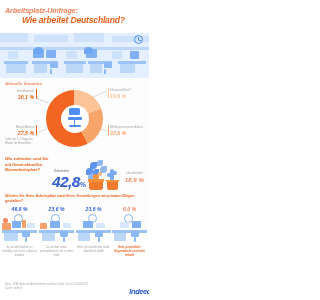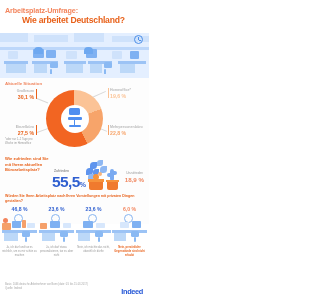--- a/index.html
+++ b/index.html
@@ -2,21 +2,21 @@
 <html><head>
 <meta charset="utf-8">
 <style>
   html,body{margin:0;padding:0;}
   body{
     width:149px;height:300px;overflow:hidden;
     background:#ffffff;
     font-family:"Liberation Sans",sans-serif;
     -webkit-font-smoothing:antialiased;
   }
-  .page{position:relative;width:149px;height:224px;background:#fdfdfd;}
+  .page{position:relative;width:149px;height:224px;background:#fdfdfd;font-style:italic;}
 
   
   .header{position:absolute;left:0;top:0;width:149px;height:33px;background:#ffffff;}
   .h-kicker{position:absolute;left:5px;top:6px;font-size:7.2px;font-weight:700;
     color:#f3845c;letter-spacing:-0.1px;white-space:nowrap;}
   .h-title{position:absolute;left:22px;top:15px;font-size:8.6px;font-weight:700;
     color:#e8611a;letter-spacing:-0.2px;white-space:nowrap;}
 
   
   .band{position:absolute;left:0;top:33px;width:149px;height:45px;
@@ -92,21 +92,21 @@
   .schair{position:absolute;background:#8ab9f3;border-radius:1.5px;}
   .sorange{position:absolute;background:#f5a06a;border-radius:0.8px;}
   .sorange2{position:absolute;background:#f3845c;border-radius:0.8px;}
   .sring{position:absolute;width:9px;height:9px;border-radius:50%;border:1px solid #86b4f1;
     box-sizing:border-box;background:transparent;}
   .ccap{position:absolute;top:40px;width:35px;text-align:center;font-size:2.7px;
     line-height:1.45;color:#9a9a9a;}
   .ccap.hl{color:#e8611a;font-weight:700;}
 
   
-  .footer{position:absolute;left:0;top:282px;width:149px;height:18px;}
+  .footer{position:absolute;left:0;top:282px;width:149px;height:18px;padding-left:8px;}
   .fsrc{position:absolute;left:5px;top:1px;font-size:2.6px;line-height:1.5;color:#a8a8a8;}
   .logo{position:absolute;right:6px;top:5px;font-size:7.4px;font-weight:700;
     color:#2557d6;letter-spacing:-0.35px;}
 </style>
 </head>
 <body>
 
 <div class="page">
 
   <div class="header">
@@ -198,21 +198,21 @@
         <div class="ci-base"></div>
       </div>
     </div>
 
     <div class="cap" style="top:60px;">*oder nur 1–2 Tage pro<br>Woche im Homeoffice</div>
   </div>
 
   <div class="sec2">
     <div class="s2-q">Wie zufrieden sind Sie mit Ihrem aktuellen Büroarbeitsplatz?</div>
     <div class="s2-ltxt">Zufrieden</div>
-    <div class="s2-big"><span>55,5</span><span class="s2-bigp">%</span></div>
+    <div class="s2-big"><span>42,8</span><span class="s2-bigp">%</span></div>
     <div class="s2-rtxt">Unzufrieden</div>
     <div class="s2-small">18,9 %</div>
 
     <div class="plants">
       <div class="leaf" style="left:4px;top:2px;width:7px;height:7px;"></div>
       <div class="leaf2" style="left:11px;top:0px;width:6px;height:6px;"></div>
       <div class="leaf" style="left:0px;top:8px;width:7px;height:7px;"></div>
       <div class="leaf2" style="left:14px;top:6px;width:7px;height:7px;"></div>
       <div class="leaf" style="left:7px;top:9px;width:6px;height:6px;"></div>
       <div class="leaf2" style="left:2px;top:14px;width:6px;height:6px;"></div>

